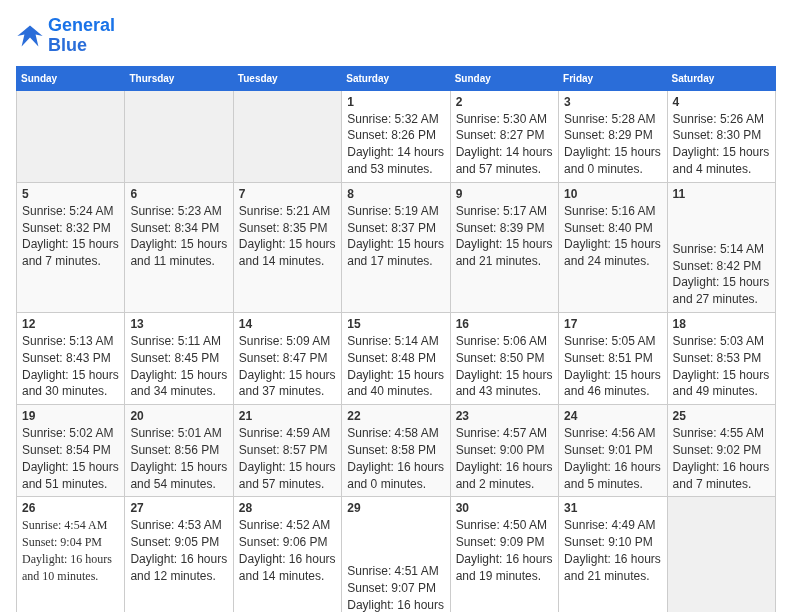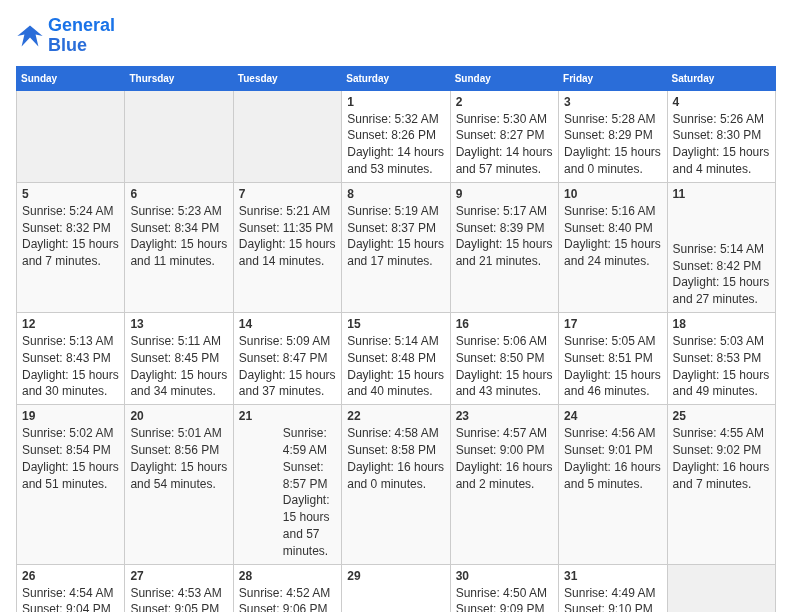--- a/index.html
+++ b/index.html
@@ -166,21 +166,21 @@
         <td>
           <div class="day-num">6</div>
           <div class="day-info" style="white-space: pre-line;">Sunrise: 5:23 AM
 Sunset: 8:34 PM
 Daylight: 15 hours
 and 11 minutes.</div>
         </td>
         <td>
           <div class="day-num">7</div>
           <div class="day-info" style="white-space: pre-line;">Sunrise: 5:21 AM
-Sunset: 11:35 PM
+Sunset: 8:35 PM
 Daylight: 15 hours
 and 14 minutes.</div>
         </td>
         <td>
           <div class="day-num">8</div>
           <div class="day-info" style="white-space: pre-line;">Sunrise: 5:19 AM
 Sunset: 8:37 PM
 Daylight: 15 hours
 and 17 minutes.</div>
         </td>
@@ -267,21 +267,21 @@
         </td>
         <td>
           <div class="day-num">20</div>
           <div class="day-info" style="white-space: pre-line;">Sunrise: 5:01 AM
 Sunset: 8:56 PM
 Daylight: 15 hours
 and 54 minutes.</div>
         </td>
         <td>
           <div class="day-num">21</div>
-          <div class="day-info" style="white-space: pre-line; margin-left: 44px;">Sunrise: 4:59 AM
+          <div class="day-info" style="white-space: pre-line;">Sunrise: 4:59 AM
 Sunset: 8:57 PM
 Daylight: 15 hours
 and 57 minutes.</div>
         </td>
         <td>
           <div class="day-num">22</div>
           <div class="day-info" style="white-space: pre-line;">Sunrise: 4:58 AM
 Sunset: 8:58 PM
 Daylight: 16 hours
 and 0 minutes.</div>
@@ -304,21 +304,21 @@
           <div class="day-num">25</div>
           <div class="day-info" style="white-space: pre-line;">Sunrise: 4:55 AM
 Sunset: 9:02 PM
 Daylight: 16 hours
 and 7 minutes.</div>
         </td>
       </tr>
       <tr>
         <td>
           <div class="day-num">26</div>
-          <div class="day-info" style="white-space: pre-line;">Sunrise: 4:54 AM
+          <div class="day-info" style="white-space: pre-line; font-family: Liberation Serif, serif;">Sunrise: 4:54 AM
 Sunset: 9:04 PM
 Daylight: 16 hours
 and 10 minutes.</div>
         </td>
         <td>
           <div class="day-num">27</div>
           <div class="day-info" style="white-space: pre-line;">Sunrise: 4:53 AM
 Sunset: 9:05 PM
 Daylight: 16 hours
 and 12 minutes.</div>

